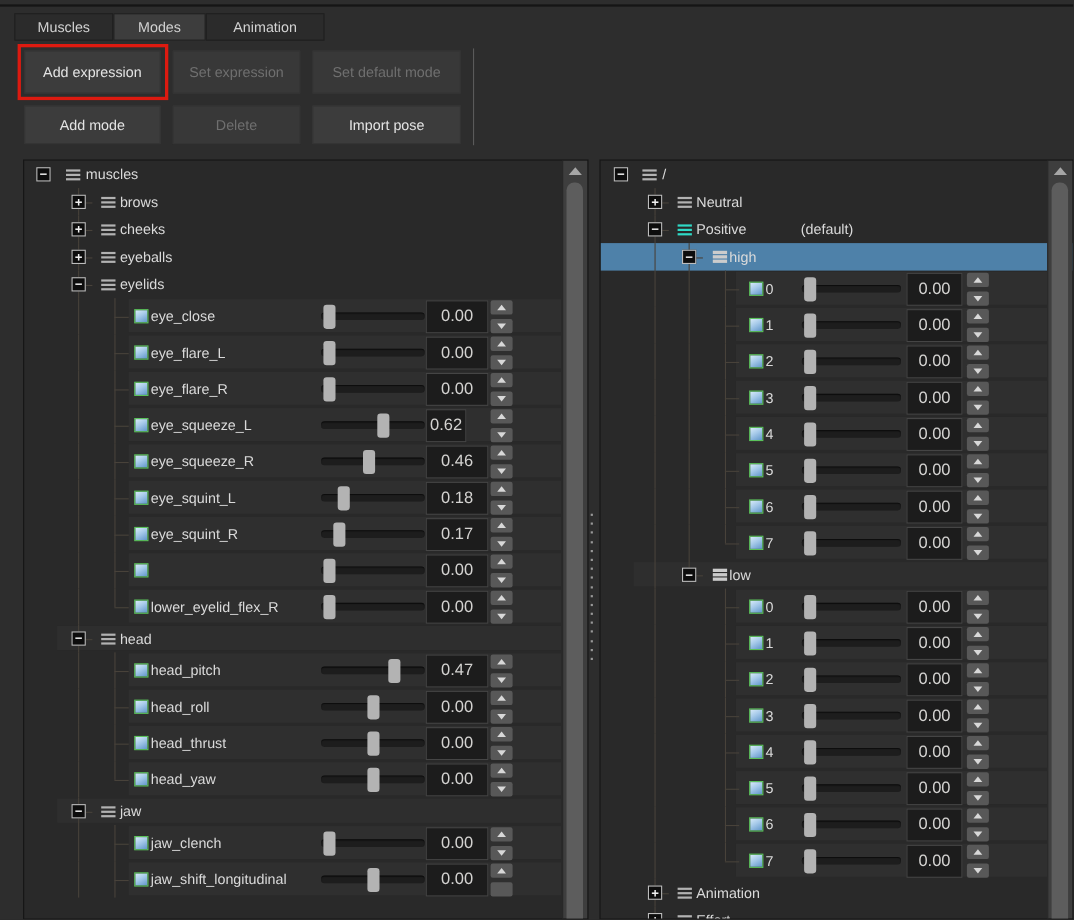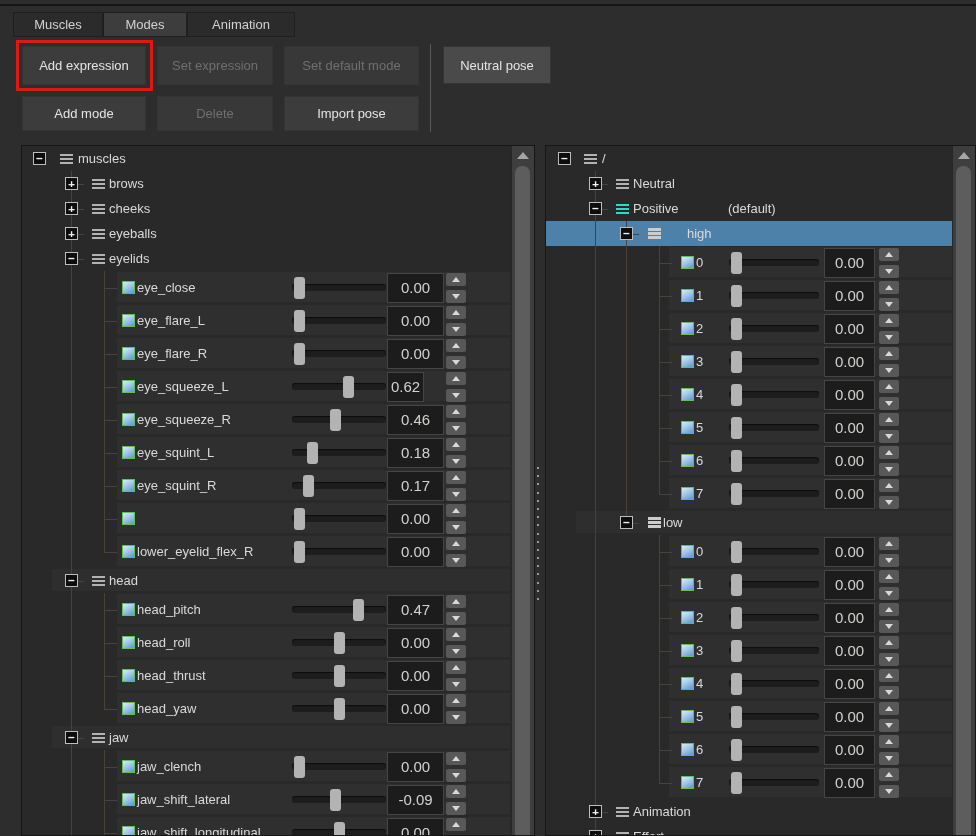--- a/index.html
+++ b/index.html
@@ -85,21 +85,20 @@
 
   <div id="tabs">
     <div class="tab" style="width:90px">Muscles</div>
     <div class="tab sel" style="width:84px">Modes</div>
     <div class="tab" style="width:108px">Animation</div>
   </div>
 
   <div class="btn" id="btn-add-expression">Add expression</div>
   <div class="btn disabled" id="btn-set-default-mode">Set default mode</div>
   <div class="btn disabled" id="btn-set-expression">Set expression</div>
-  <div class="btn" id="btn-neutral-pose">Neutral pose</div>
   <div class="btn" id="btn-add-mode">Add mode</div>
   <div class="btn disabled" id="btn-delete">Delete</div>
   <div class="btn" id="btn-import-pose">Import pose</div>
   <div id="vsep"></div>
   <div id="annotation"></div>
 
   <div class="panel" id="left-panel">
     <div class="tree" id="left-tree">
         <div class="g-row">
           <div class="tog" style="left: 11px;">−</div>
@@ -414,37 +413,20 @@
           <div class="arr dn" style="left: 424px;">
             <b></b>
           </div>
         </div>
         <div class="m-row">
           <div class="strip" style="left: 95px; right: 24px;"></div>
           <div class="gv" style="left: 49px;"></div>
           <div class="gv" style="left: 82px;"></div>
           <div class="gh" style="left: 82px;"></div>
           <div class="cb" style="left: 100px;"></div>
-          <div class="lab" style="left: 115px;">jaw_shift_lateral</div>
-          <div class="track" style="left: 270px; width: 94px;"></div>
-          <div class="handle" style="left: 308px;"></div>
-          <div class="spin" style="left: 365px; width: 57px;">-0.09</div>
-          <div class="arr up" style="left: 424px;">
-            <b></b>
-          </div>
-          <div class="arr dn" style="left: 424px;">
-            <b></b>
-          </div>
-        </div>
-        <div class="m-row">
-          <div class="strip" style="left: 95px; right: 24px;"></div>
-          <div class="gv" style="left: 49px;"></div>
-          <div class="gv" style="left: 82px;"></div>
-          <div class="gh" style="left: 82px;"></div>
-          <div class="cb" style="left: 100px;"></div>
           <div class="lab" style="left: 115px;">jaw_shift_longitudinal</div>
           <div class="track" style="left: 270px; width: 94px;"></div>
           <div class="handle" style="left: 312px;"></div>
           <div class="spin" style="left: 365px; width: 57px;">0.00</div>
           <div class="arr up" style="left: 424px;">
             <b></b>
           </div>
           <div class="arr dn" style="left: 424px;"></div>
         </div>
       </div>
@@ -513,21 +495,21 @@
         <div class="g-row sel">
           <div class="gv" style="left: 49px;"></div>
           <div class="gv" style="left: 80px;"></div>
           <div class="gh" style="left: 80px;"></div>
           <div class="tog" style="left: 74px;">−</div>
           <div class="ham bold" style="left: 102px;">
             <i></i>
             <i></i>
             <i></i>
           </div>
-          <div class="lab" style="left: 117px; margin-left: 24px;">high</div>
+          <div class="lab" style="left: 117px;">high</div>
         </div>
         <div class="m-row">
           <div class="strip" style="left: 123px; right: 22px;"></div>
           <div class="gv" style="left: 49px;"></div>
           <div class="gv" style="left: 80px;"></div>
           <div class="gv" style="left: 113px;"></div>
           <div class="gh" style="left: 113px;"></div>
           <div class="cb" style="left: 135px;"></div>
           <div class="lab" style="left: 150px;">0</div>
           <div class="track" style="left: 183px; width: 90px;"></div>

